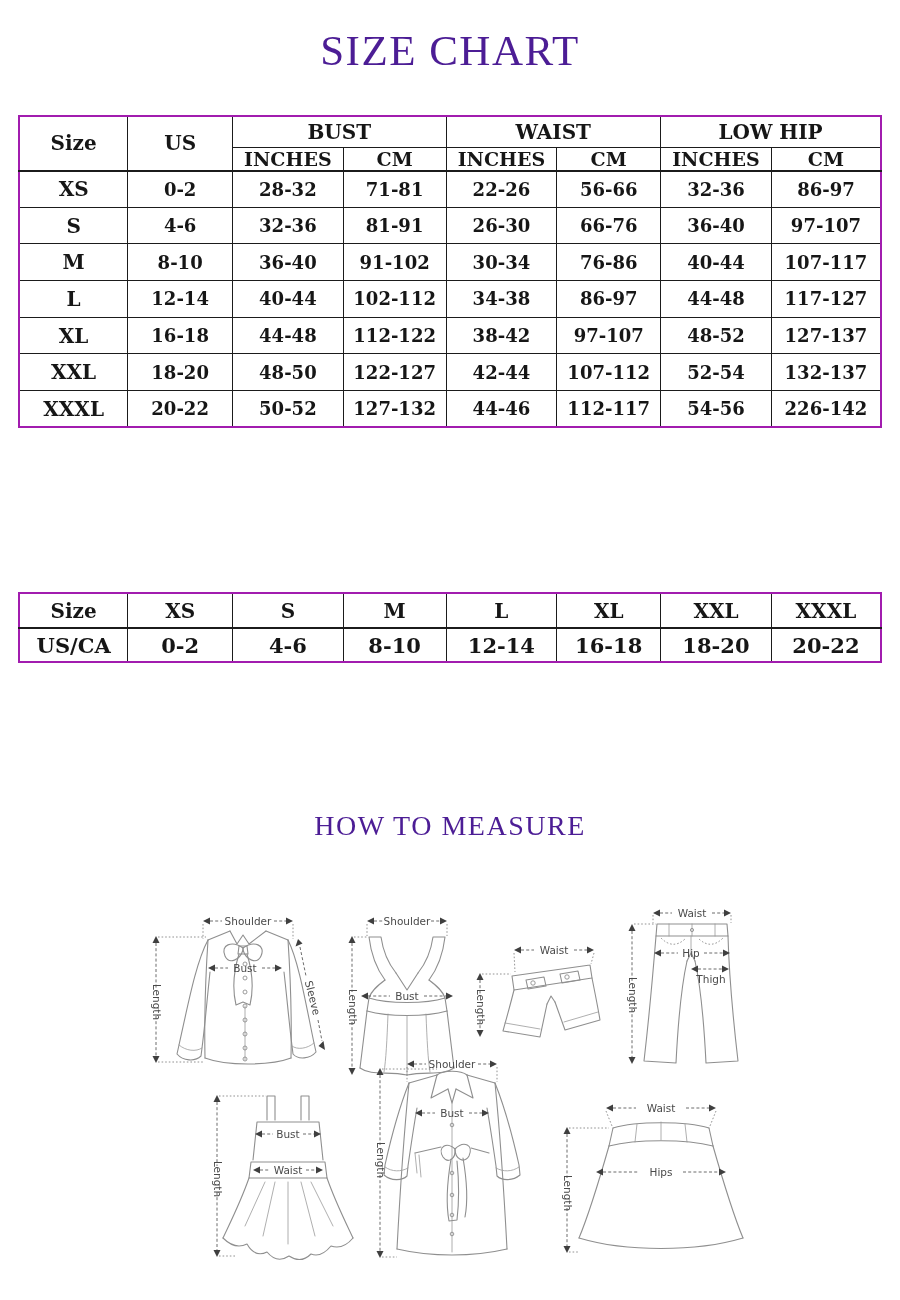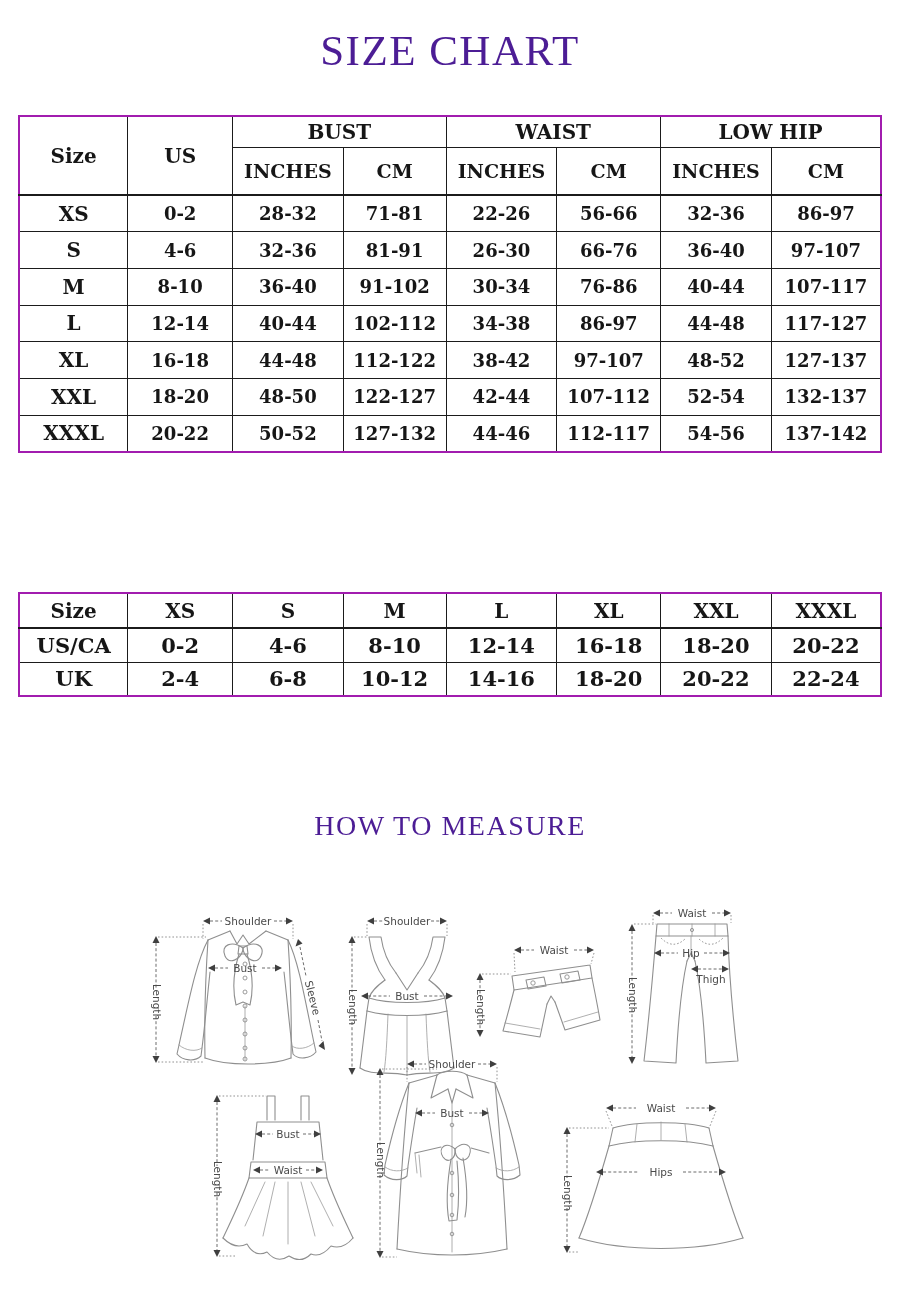--- a/index.html
+++ b/index.html
@@ -11,21 +11,21 @@
   .title-1{top:26px;font-size:43px;}
   .title-2{top:492px;font-size:40px;}
   .title-3{top:810px;font-size:28px;}
 
   table.tbl{position:absolute;left:18px;width:864px;border-collapse:collapse;table-layout:fixed;
             border:2px solid #a21caf;}
   .tbl th,.tbl td{border:1px solid #1b1b1b;text-align:center;vertical-align:middle;
                   padding:0;overflow:hidden;}
   .tbl-size{top:115px;}
   .tbl-size tr.h1r{height:31px;}
-  .tbl-size tr.h2r{height:48px;}
+  .tbl-size tr.h2r{height:23px;}
   .tbl-size tr.dr{height:36.7px;}
   .tbl-size th{font-size:20px;font-weight:700;}
   .tbl-size tr.h2r th{font-size:19px;}
   .tbl-size td{font-size:18px;font-weight:700;}
   .tbl-size td.szc{font-size:20px;}
   .tbl-size thead{border-bottom:2px solid #1b1b1b;}
 
   .tbl-conv{top:592px;}
   .tbl-conv tr.hr{height:35px;}
   .tbl-conv tr.dr{height:34px;}
@@ -140,21 +140,21 @@
         <td>132-137</td>
       </tr>
       <tr class="dr">
         <td class="szc">XXXL</td>
         <td>20-22</td>
         <td>50-52</td>
         <td>127-132</td>
         <td>44-46</td>
         <td>112-117</td>
         <td>54-56</td>
-        <td>137-142</td>
+        <td>226-142</td>
       </tr>
     </tbody>
   </table>
 
 
   <table class="tbl tbl-conv">
     <colgroup>
       <col style="width:12.62%">
         <col style="width:12.15%">
       <col style="width:12.85%">
@@ -179,30 +179,20 @@
     <tbody>
       <tr class="dr">
         <td>US/CA</td>
         <td>0-2</td>
         <td>4-6</td>
         <td>8-10</td>
         <td>12-14</td>
         <td>16-18</td>
         <td>18-20</td>
         <td>20-22</td>
-      </tr>
-      <tr class="dr">
-        <td>UK</td>
-        <td>2-4</td>
-        <td>6-8</td>
-        <td>10-12</td>
-        <td>14-16</td>
-        <td>18-20</td>
-        <td>20-22</td>
-        <td>22-24</td>
       </tr>
     </tbody>
   </table>
 
   <div class="title title-3">HOW TO MEASURE</div>
 
   <svg class="diagram" style="left:146px;top:910px" width="192" height="172" viewBox="0 0 192 172">
     <g>
       <polygon class="ah" points="57,11 64,7.5 64,14.5"></polygon>
       <polygon class="ah" points="147,11 140,7.5 140,14.5"></polygon>

